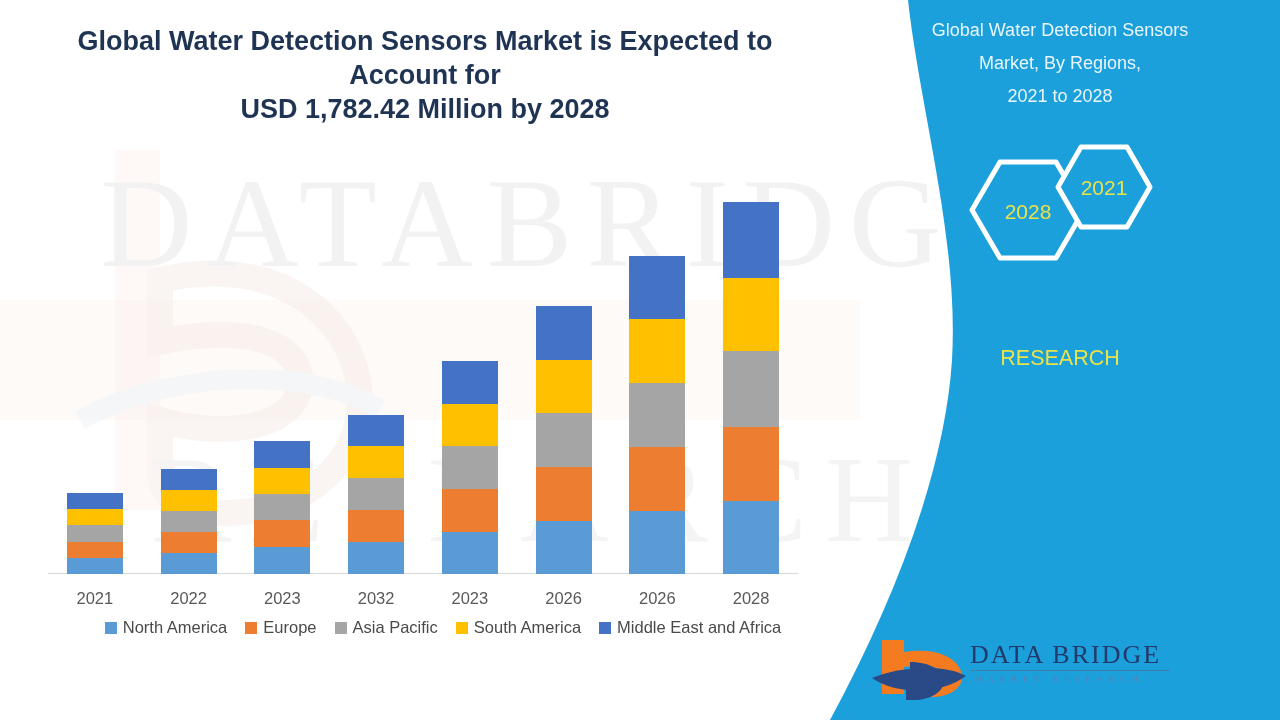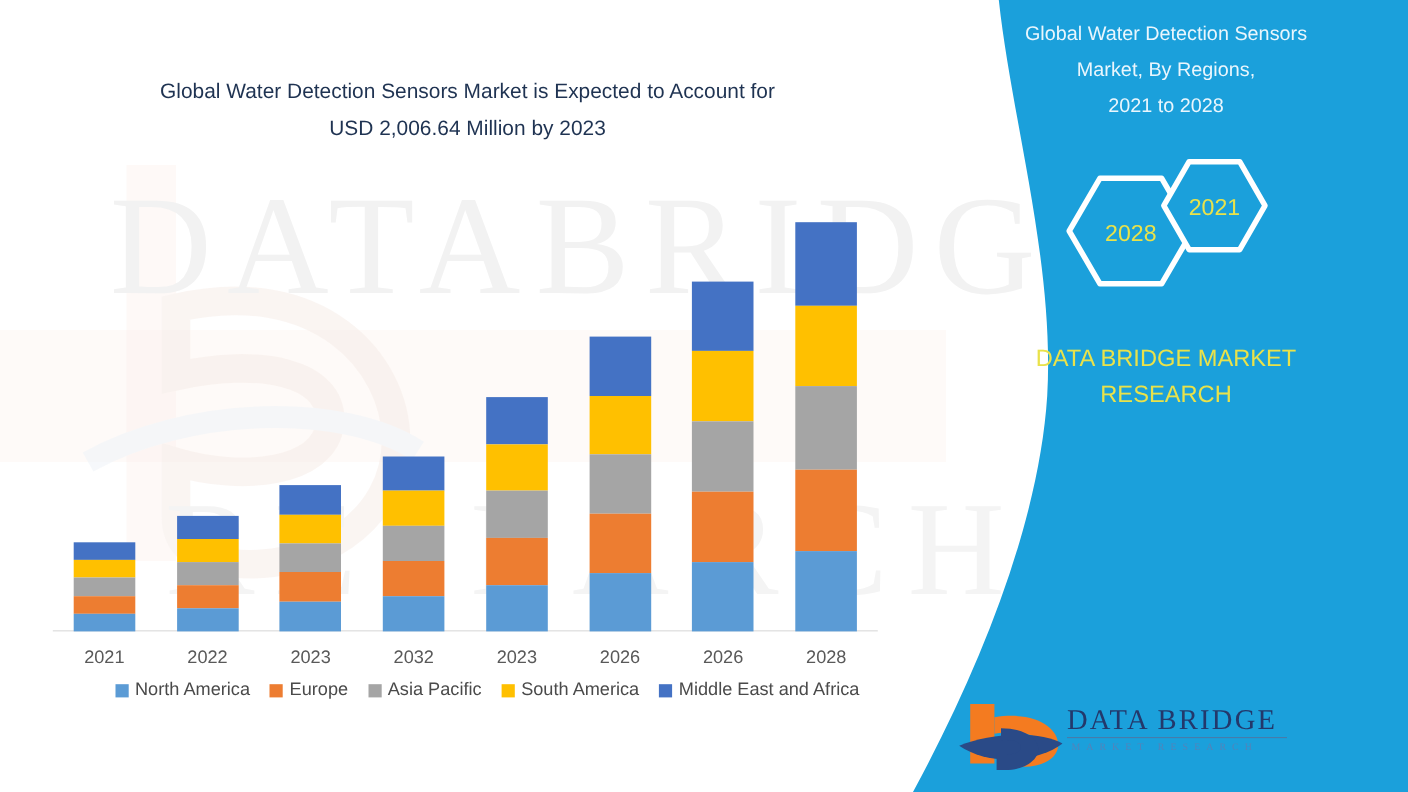--- a/index.html
+++ b/index.html
@@ -68,26 +68,25 @@
     opacity: 0.55;
   }
 
   
   .chart-title {
     position: absolute;
     left: 30px;
     top: 24px;
     width: 790px;
     text-align: center;
-    font-size: 19px;
+    font-size: 27px;
     line-height: 34px;
     color: #1f3352;
     font-family: "Liberation Sans", sans-serif;
-    font-weight: 400;
-    margin-top: 43px;
+    font-weight: 700;
   }
 
   
   .plot {
     position: absolute;
     left: 48px;
     top: 150px;
     width: 750px;
     height: 424px;
   }
@@ -257,21 +256,21 @@
       <path d="M55 30 L100 30 L100 390 L55 390 Z" fill="#fbeee9" opacity="0.75"></path>
       <path d="M100 160 C230 130 300 210 300 280 C300 355 225 400 150 392 C110 388 100 370 100 350 L100 300 C160 318 235 310 240 265 C244 218 175 205 100 222 Z" fill="none" stroke="#f6ece7" stroke-width="26"></path>
       <path d="M20 300 C110 250 250 245 320 290" fill="none" stroke="#eef3f8" stroke-width="20"></path>
     </svg>
     <div class="wm-text-1">DATABRIDGE</div>
     <div class="wm-text-2">RESEARCH</div>
   </div>
 
   <div class="chart-title">
     <span>Global Water Detection Sensors Market  is Expected to Account for</span><br>
-    <span>USD 2,006.64 Million by 2023</span>
+    <span>USD 1,782.42 Million by 2028</span>
   </div>
 
   <div class="axis-line"></div>
   <div class="plot" id="plot">
       <div class="bar-group" style="left: 18.875px;">
         <div class="bar">
           <div class="seg" title="North America 2021" style="height: 16px; background: rgb(91, 155, 213);"></div>
           <div class="seg" title="Europe 2021" style="height: 16px; background: rgb(237, 125, 49);"></div>
           <div class="seg" title="Asia Pacific 2021" style="height: 17px; background: rgb(165, 165, 165);"></div>
           <div class="seg" title="South America 2021" style="height: 16px; background: rgb(255, 192, 0);"></div>
@@ -391,21 +390,21 @@
       <div class="hexes">
         <svg viewBox="0 0 220 140" width="220" height="140">
           <polygon points="22,70 50,22 106,22 134,70 106,118 50,118" fill="none" stroke="#ffffff" stroke-width="5" stroke-linejoin="round"></polygon>
           <text x="78" y="79" text-anchor="middle" class="hex-text">2028</text>
           <polygon points="108,47 131,7 177,7 200,47 177,87 131,87" fill="#1BA0DB" stroke="#ffffff" stroke-width="5" stroke-linejoin="round"></polygon>
           <text x="154" y="55" text-anchor="middle" class="hex-text">2021</text>
         </svg>
       </div>
 
       <div class="brand-name">
-        <span>DATA BRIDGE MARKET</span><br>
+        <br>
         <span>RESEARCH</span>
       </div>
 
       <div class="logo-wrap">
         <svg width="96" height="70" viewBox="0 0 96 70">
           <path d="M12 8 L34 8 L34 62 L12 62 Z" fill="#F47B20"></path>
           <path d="M34 20 C72 14 92 30 92 45 C92 58 76 66 58 65 L44 64 L44 50 L58 51 C68 51 74 48 74 43 C74 36 60 32 34 35 Z" fill="#F47B20"></path>
           <path d="M2 46 C30 34 76 32 96 44 C72 62 28 64 2 46 Z" fill="#2A4A87"></path>
           <path d="M40 30 C62 30 74 40 74 49 C74 60 60 68 44 68 L36 68 L36 54 L46 54 C54 54 58 51 58 47 C58 42 50 40 40 41 Z" fill="#2A4A87"></path>
         </svg>

